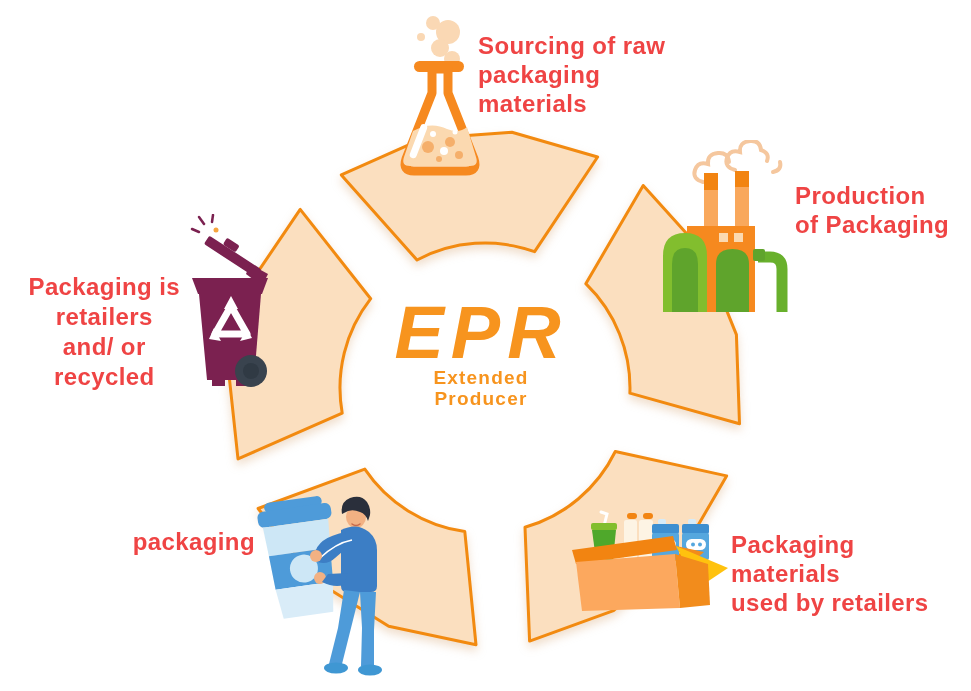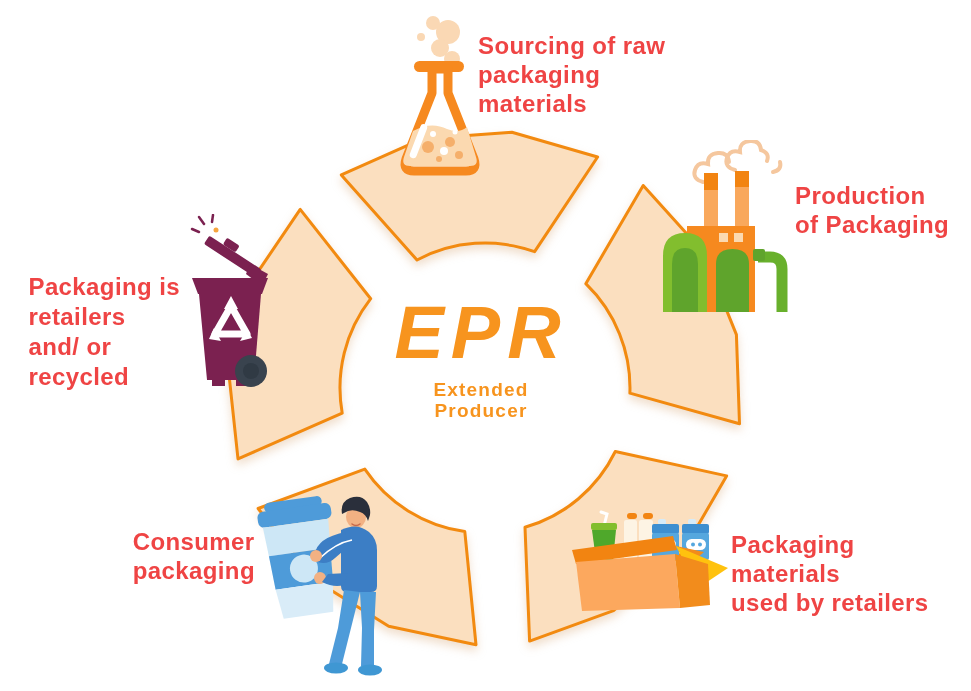--- a/index.html
+++ b/index.html
@@ -10,27 +10,27 @@
   .abs{position:absolute;}
   .ring{left:0;top:0;}
   .ring path{
     fill:#FBDFBF;stroke:#F28A10;stroke-width:3;stroke-linejoin:round;
     filter:drop-shadow(0 5px 5px rgba(205,145,85,.30));
   }
   .stage-label{
     position:absolute;font-weight:bold;font-size:24px;line-height:29px;
     color:#ef4444;letter-spacing:.4px;white-space:nowrap;
   }
-  .stage-label.right{text-align:left;}
+  .stage-label.right{text-align:center;}
   .center-text{
     position:absolute;left:336px;top:299px;width:290px;text-align:center;
     color:#F7941E;
   }
   .epr{font-weight:bold;font-size:74px;line-height:68px;letter-spacing:7px;font-style:italic;}
-  .epr-sub{margin-top:12px;font-weight:bold;font-size:19px;line-height:21px;letter-spacing:1.2px;}
+  .epr-sub{margin-top:0;font-weight:bold;font-size:19px;line-height:21px;letter-spacing:1.2px;}
 </style>
 </head>
 <body>
 
 <div class="canvas">
 
   <svg class="abs ring" width="971" height="691" viewBox="0 0 971 691">
     <path d="M417,260 A145,145 0 0 1 534.6,251.7 L597.6,157 L511.9,132.3 L422.8,138.7 L341.3,174.9 Z"></path>
     <path d="M585.8,283.7 A145,145 0 0 1 629.9,393.1 L739.5,423.8 L736.4,334.6 L703,251.8 L643.2,185.5 Z"></path>
     <path d="M615.3,451.5 A145,145 0 0 1 525,527.3 L529.6,641.1 L613.5,610.6 L681.9,553.3 L726.6,475.9 Z"></path>
@@ -195,21 +195,20 @@
     <div>of Packaging</div>
   </div>
 
   <div class="stage-label" style="left:731px;top:530px">
     <div>Packaging</div>
     <div>materials</div>
     <div>used by retailers</div>
   </div>
 
   <div class="stage-label right" style="right:716px;top:527px">
-    <div>Consumer</div>
     <div>packaging</div>
   </div>
 
   <div class="stage-label right" style="right:791px;top:272px;line-height:30px">
     <div>Packaging is</div>
     <div>retailers</div>
     <div>and/ or</div>
     <div>recycled</div>
   </div>
 

